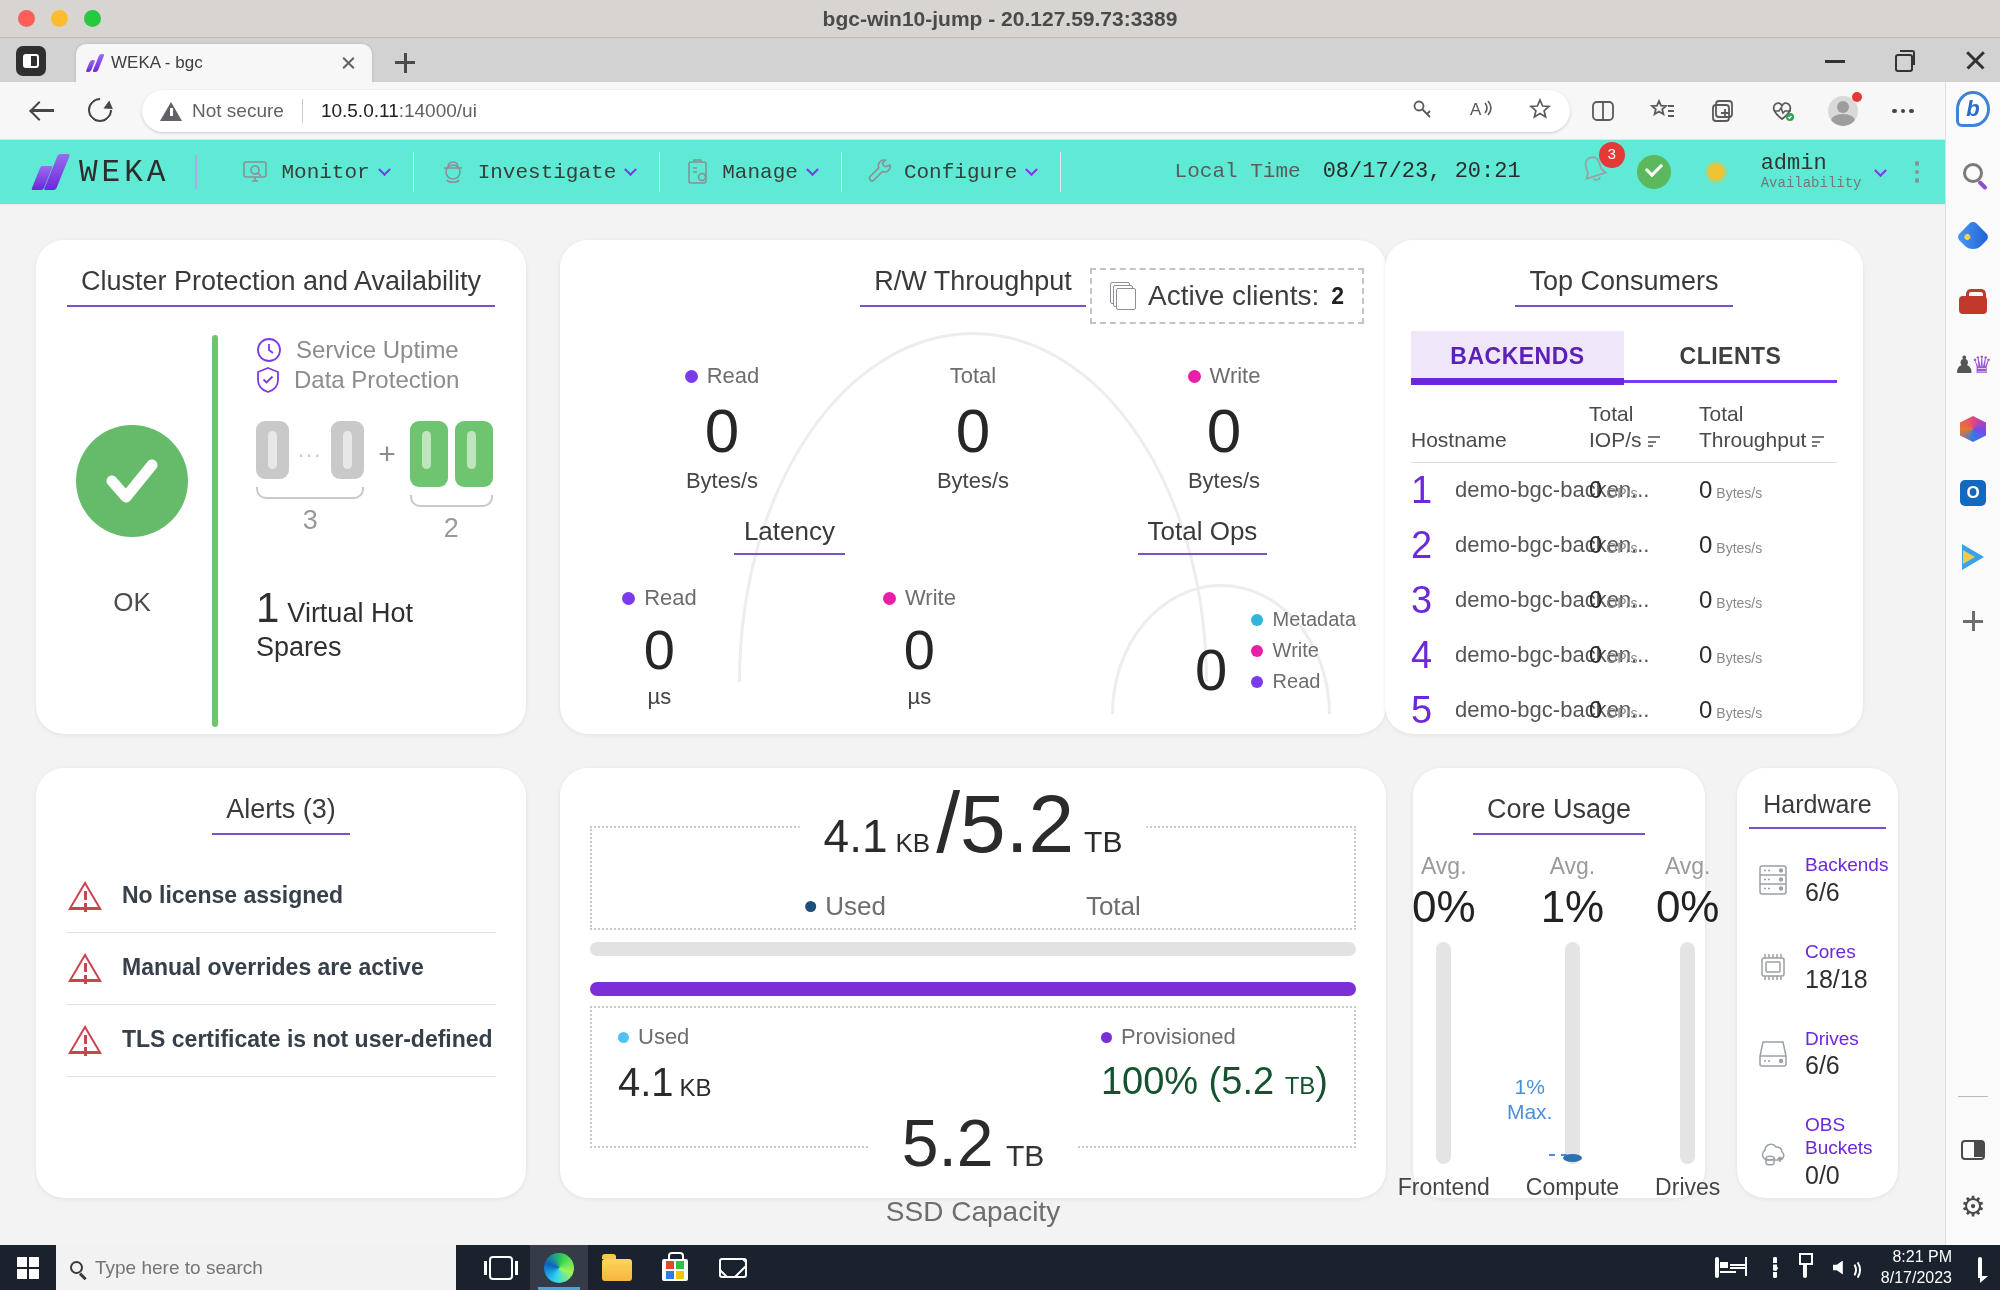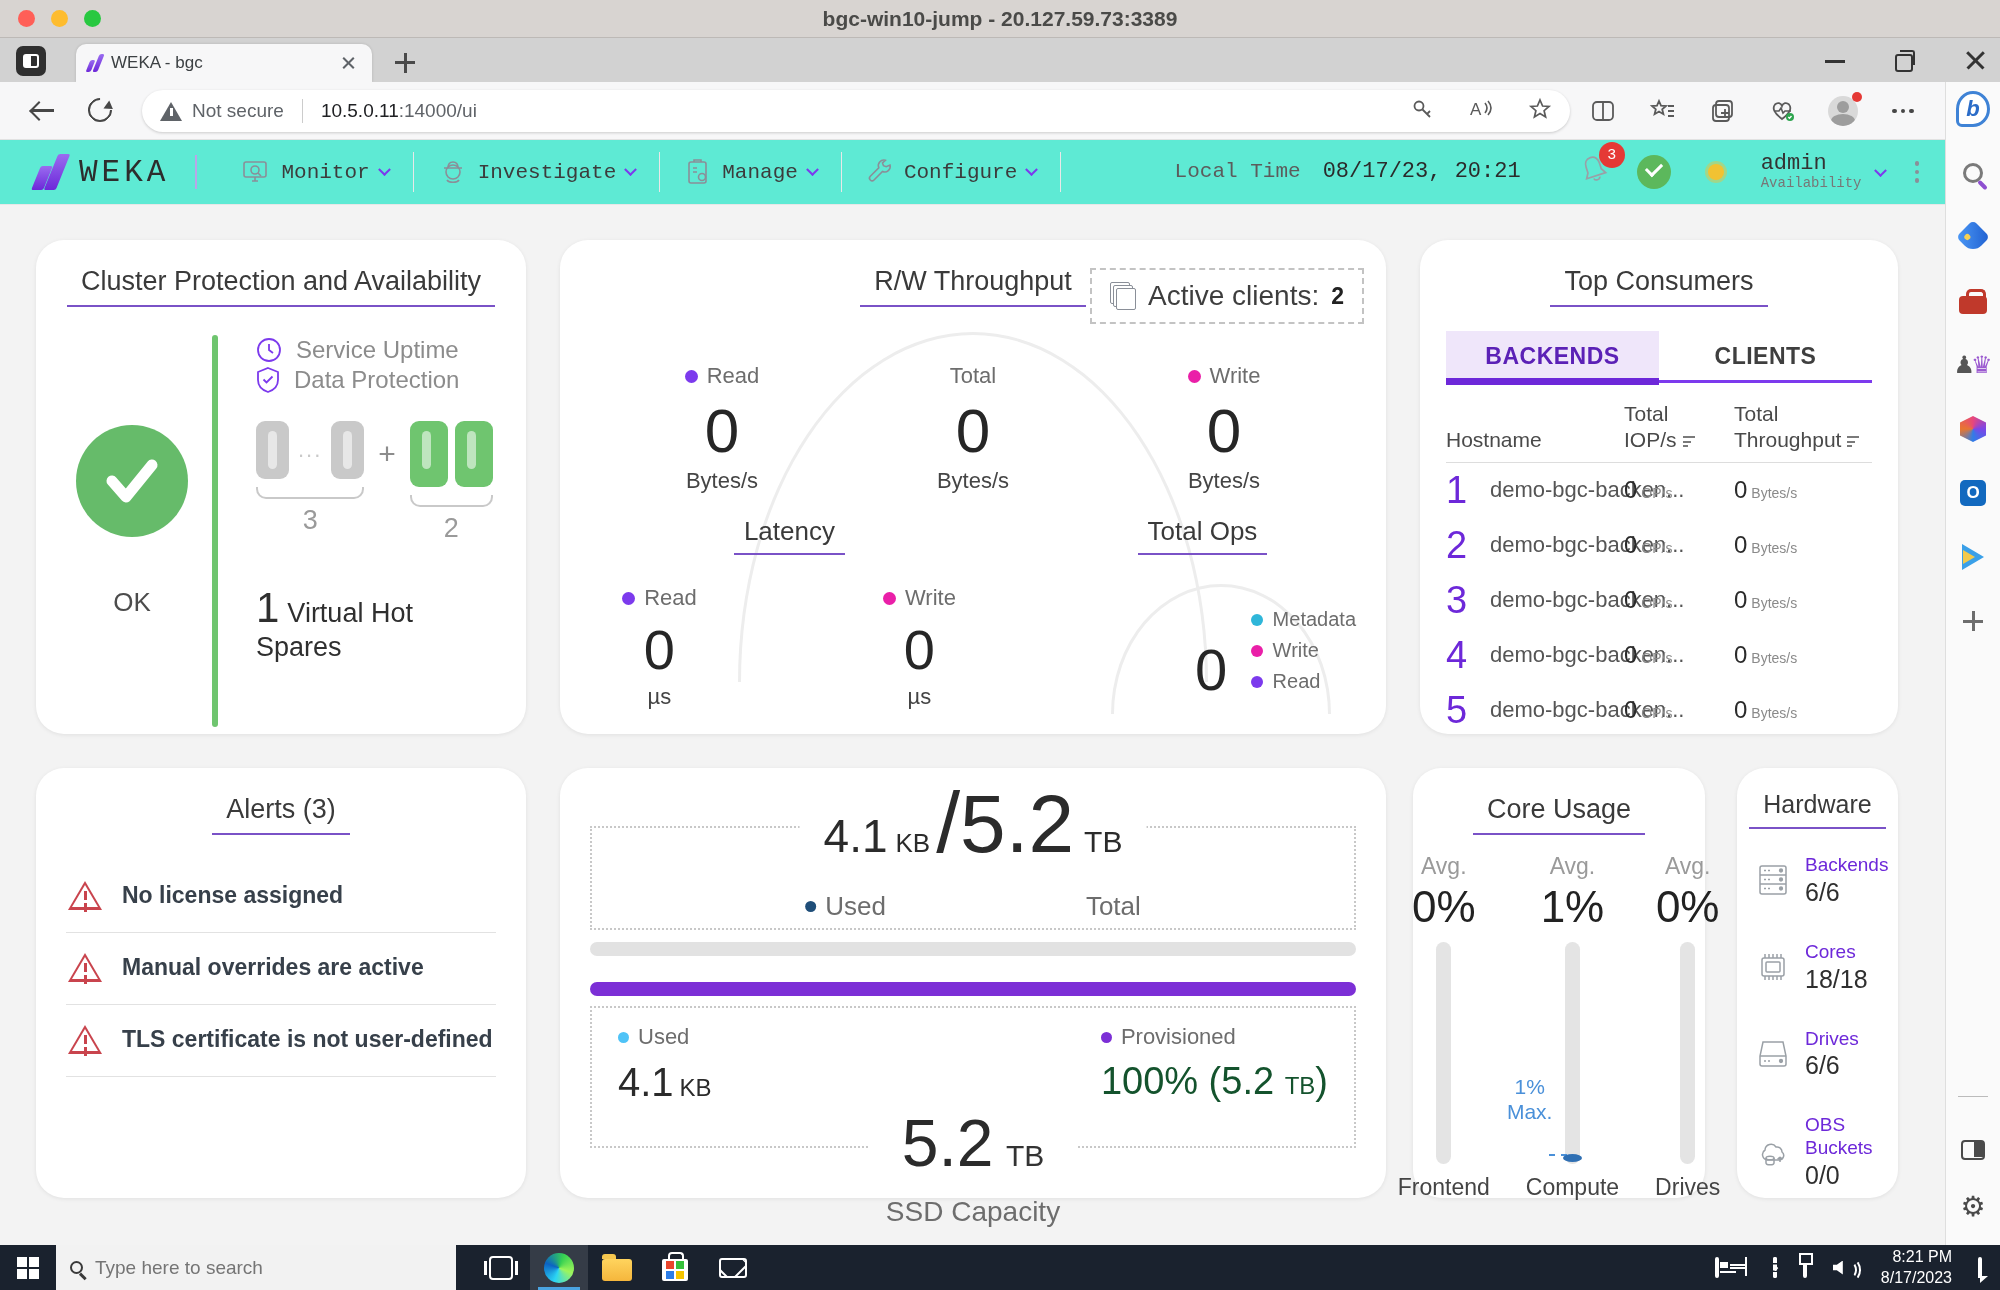--- a/index.html
+++ b/index.html
@@ -149,21 +149,21 @@
   .sub-title { text-align:center; }
   .sub-title span{ display:inline-block; font-size:26px; color:#3a3a3a; border-bottom:2px solid #7a52c7; padding:0 10px 6px; }
   .lat-stats { display:flex; justify-content:center; gap:110px; margin-top:30px; }
   .g-small { width:220px; height:130px; left:92px; top:68px; }
   .ops-zero { position:absolute; left:176px; top:120px; font-size:58px; color:#262626; }
   .ops-legend { position:absolute; right:30px; top:92px; display:flex; flex-direction:column; gap:8px; }
   .leg-item { display:flex; align-items:center; gap:10px; font-size:20px; color:#6d6d6d; }
   .leg-item .dot{ width:12px; height:12px; }
 
   
-  .c-consumers { left:1420px; top:35px; width:478px; height:494px; }
+  .c-consumers { left:1385px; top:35px; width:478px; height:494px; }
   .tc-tabs { display:flex; margin:24px 26px 0; border-bottom:3px solid #7c3aed; }
   .tc-tab { flex:1; text-align:center; font-size:23px; letter-spacing:.5px; padding:12px 0 10px; color:#3f3f3f; font-weight:bold; position:relative; }
   .tc-tab.active { background:#efe6fa; color:#5b21b6; }
   .tc-tab.active::after{ content:""; position:absolute; left:0; right:0; bottom:-5px; height:7px; background:#6d28d9; }
   .tc-table { margin:18px 26px 0; }
   .tc-head { display:grid; grid-template-columns: 178px 110px 1fr; align-items:end; border-bottom:1px solid #ddd; padding-bottom:8px; }
   .th { font-size:21px; color:#4a4a4a; line-height:1.25; }
   .filter-ic { display:inline-flex; flex-direction:column; gap:2.5px; margin-left:6px; vertical-align:middle; }
   .filter-ic i{ height:2px; background:#7a7a7a; display:block; }
   .filter-ic i:nth-child(1){ width:12px; } .filter-ic i:nth-child(2){ width:8px; } .filter-ic i:nth-child(3){ width:5px; }

